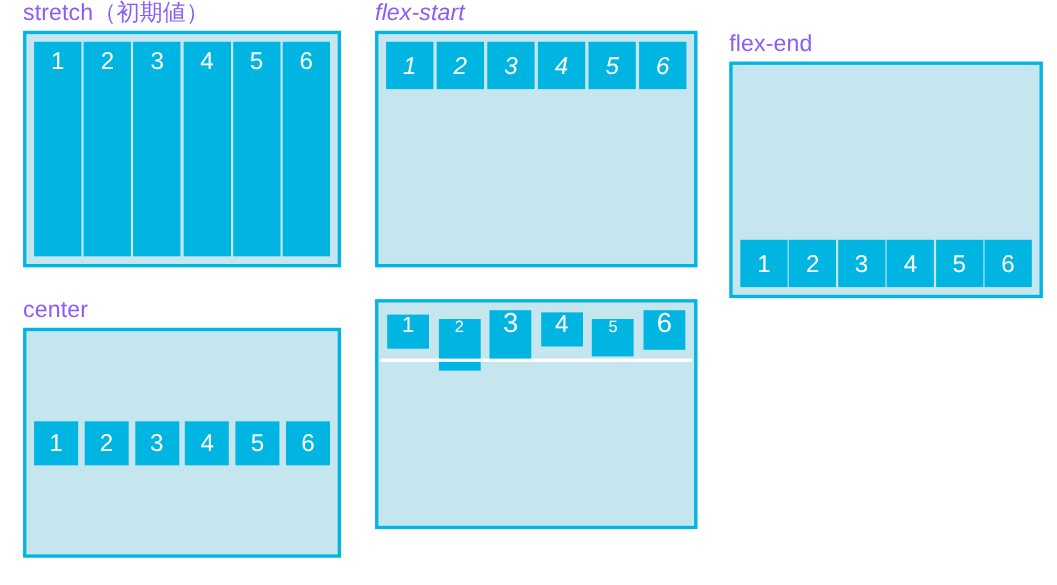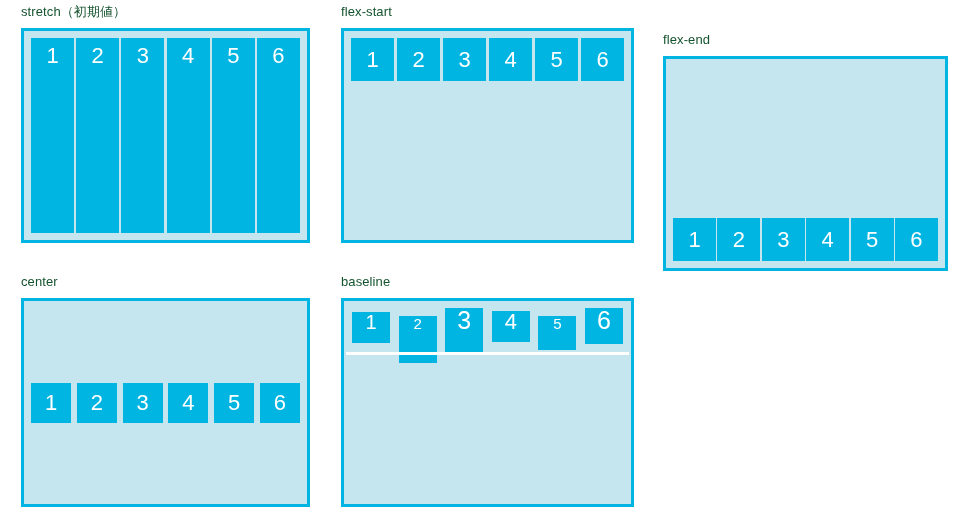--- a/index.html
+++ b/index.html
@@ -11,22 +11,22 @@
     width: 961px;
     height: 532px;
     position: relative;
     font-family: "Liberation Sans", "DejaVu Sans", sans-serif;
     overflow: hidden;
   }
   .panel-group {
     position: absolute;
   }
   .panel-title {
-    font-size: 13px;
-    color: #14532d;
+    font-size: 21px;
+    color: #8b5cf6;
     letter-spacing: 0.1px;
     line-height: 20px;
     margin: 0 0 6px 0;
     white-space: nowrap;
   }
   .flex-box {
     box-sizing: border-box;
     border: 3px solid #00b5e2;
     background: #c5e6ee;
     position: relative;
@@ -55,21 +55,21 @@
     padding: 7px;
     justify-content: space-between;
   }
   #box-stretch .item {
     width: 43px;
     align-items: flex-start;
     padding-top: 7px;
   }
 
   
-  #group-flexstart { left: 341px; top: 2px; }
+  #group-flexstart { left: 341px; top: 2px; font-style: italic; }
   #box-flexstart {
     width: 293px;
     height: 215px;
     align-items: flex-start;
     padding: 7px;
     justify-content: space-between;
   }
   #box-flexstart .item { width: 43px; height: 43px; }
 
   
@@ -173,21 +173,20 @@
     <div class="item">1</div>
     <div class="item">2</div>
     <div class="item">3</div>
     <div class="item">4</div>
     <div class="item">5</div>
     <div class="item">6</div>
   </div>
 </div>
 
 <div class="panel-group" id="group-baseline">
-  <div class="panel-title">baseline</div>
   <div class="flex-box" id="box-baseline">
     <div class="item bl-1">1</div>
     <div class="item bl-2">2</div>
     <div class="item bl-3">3</div>
     <div class="item bl-4">4</div>
     <div class="item bl-5">5</div>
     <div class="item bl-6">6</div>
     <div class="baseline-rule"></div>
   </div>
 </div>

